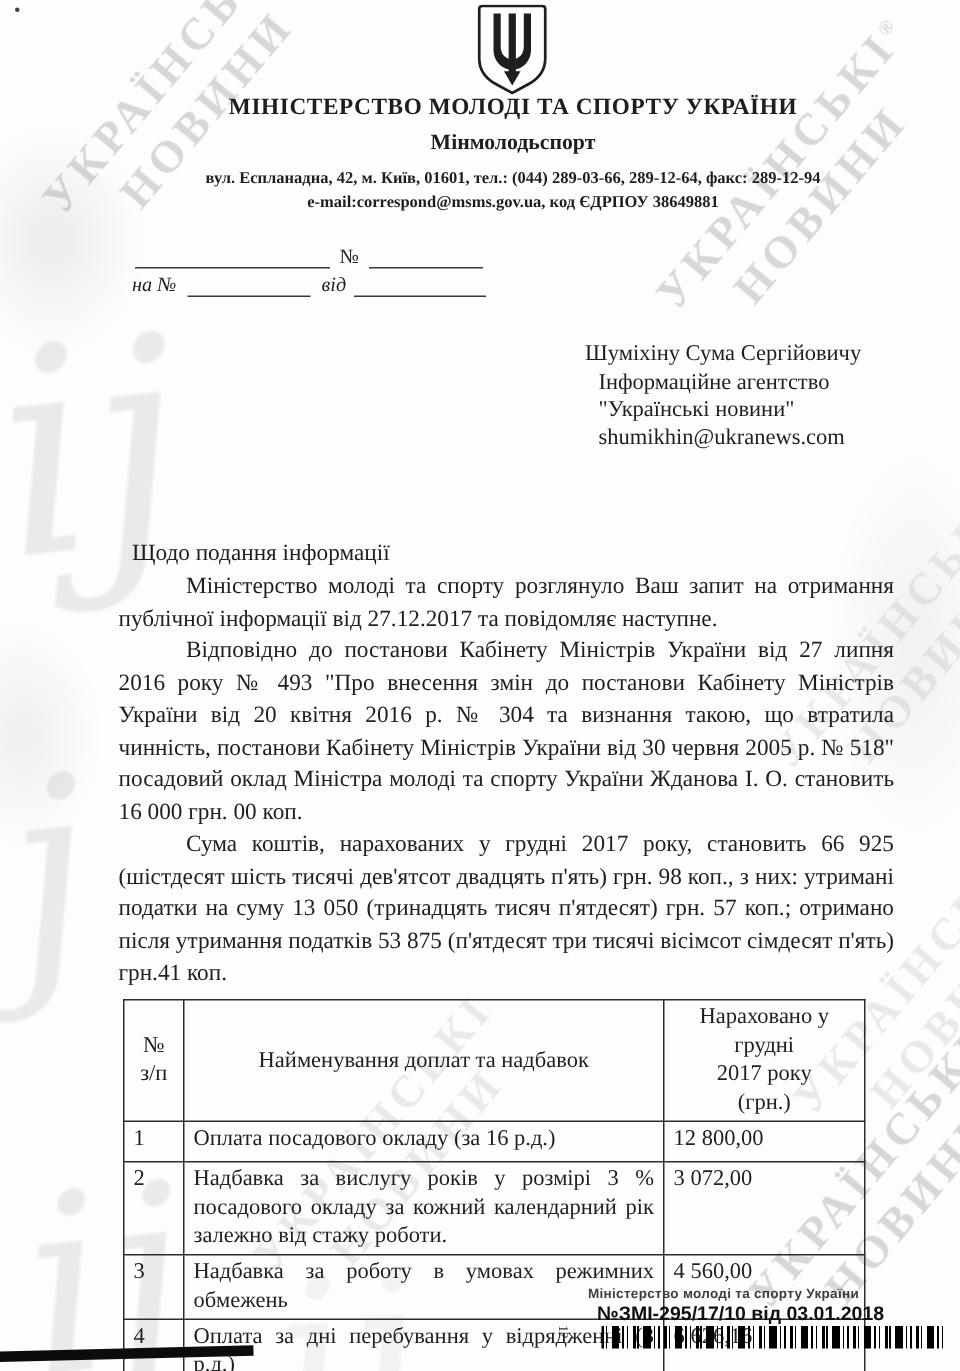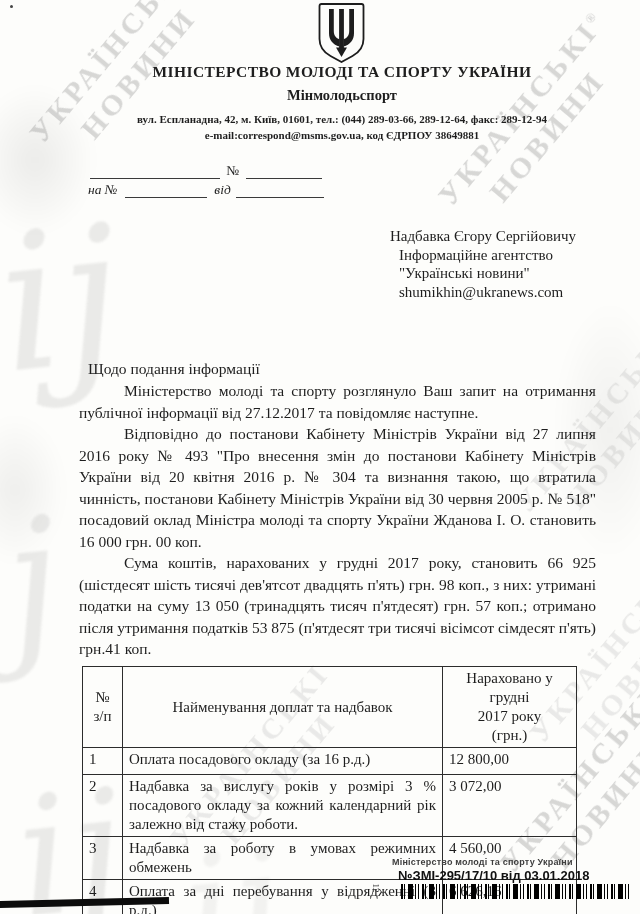--- a/index.html
+++ b/index.html
@@ -144,21 +144,21 @@
     <span class="uline" style="width:76px;"></span>
   </div>
   <div class="refrow" style="left:88px; top:182px;font-style:italic;">
     <span>на №</span>
     <span class="uline" style="width:82px; margin:0 4px;"></span>
     <span>від</span>
     <span class="uline" style="width:88px; margin-left:2px;"></span>
   </div>
 
   <div class="abs recipient">
-    <div>Надбавка Єгору Сергійовичу</div>
+    <div>Шуміхіну Сума Сергійовичу</div>
     <div class="ind">Інформаційне агентство</div>
     <div class="ind">"Українські новини"</div>
     <div class="ind">shumikhin@ukranews.com</div>
   </div>
 
   <div class="abs subject">Щодо подання інформації</div>
 
   <div class="abs bodytext">
     <p>Міністерство молоді та спорту розглянуло Ваш запит на отримання публічної інформації від 27.12.2017 та повідомляє наступне.</p>
     <p>Відповідно до постанови Кабінету Міністрів України від 27 липня 2016 року № 493 "Про внесення змін до постанови Кабінету Міністрів України від 20 квітня 2016 р. № 304 та визнання такою, що втратила чинність, постанови Кабінету Міністрів України від 30 червня 2005 р. № 518" посадовий оклад Міністра молоді та спорту України Жданова І. О. становить 16 000 грн. 00 коп.</p>

